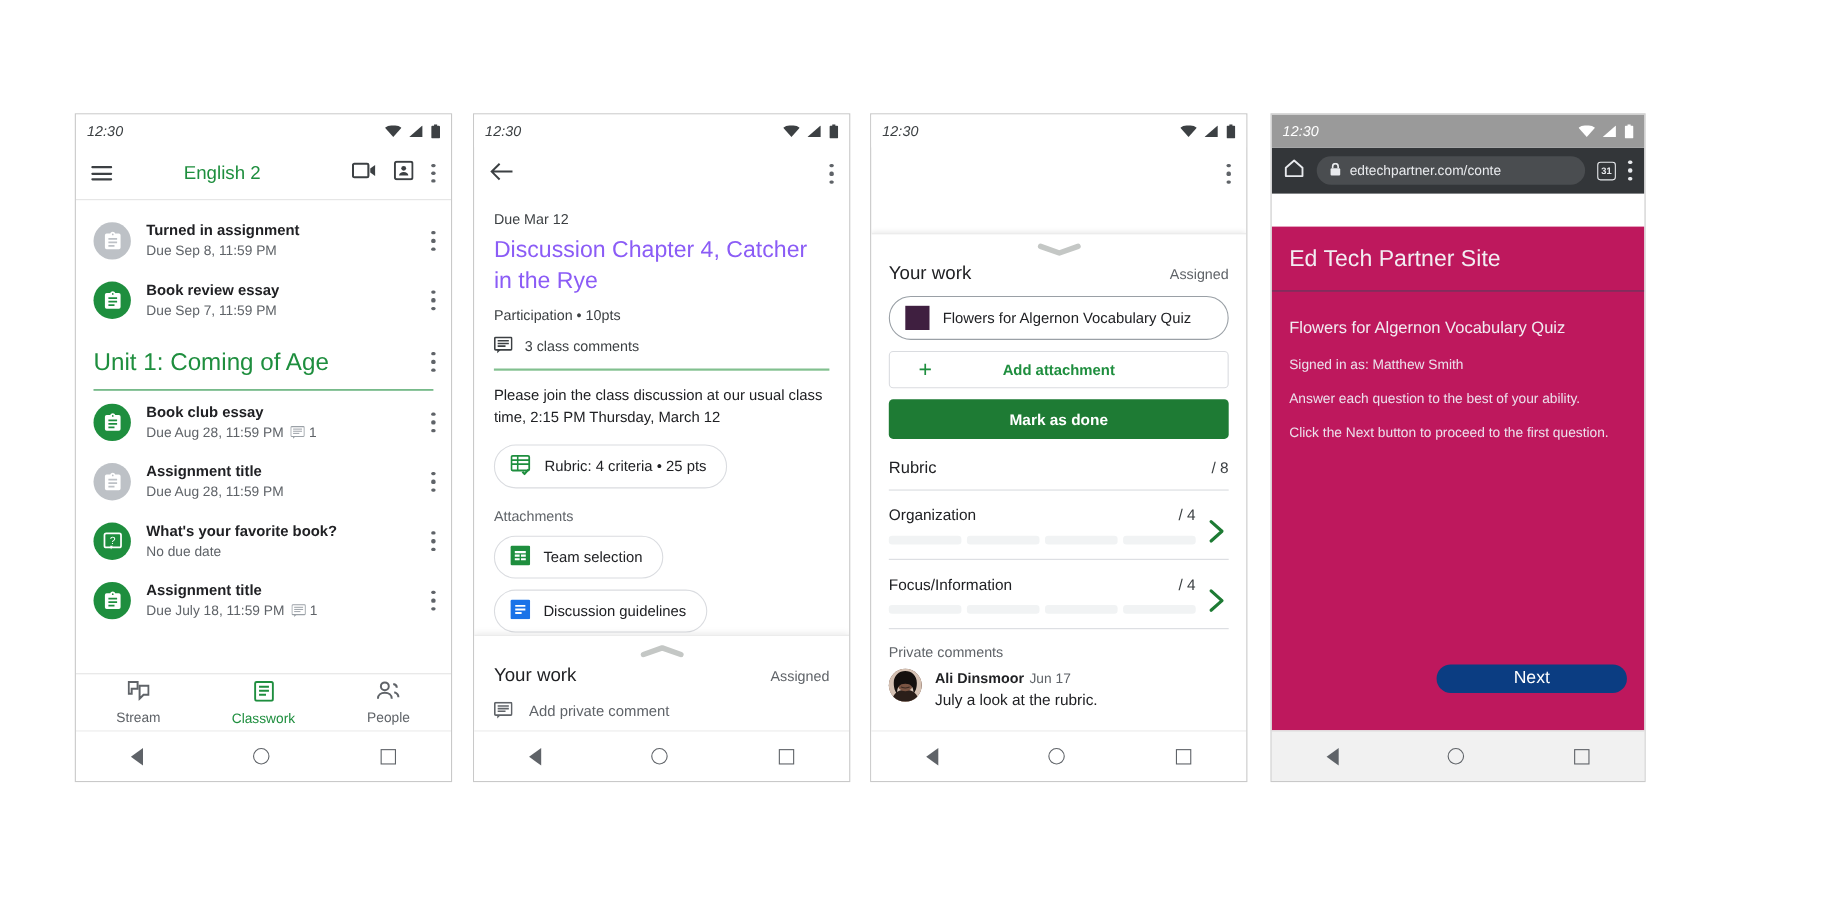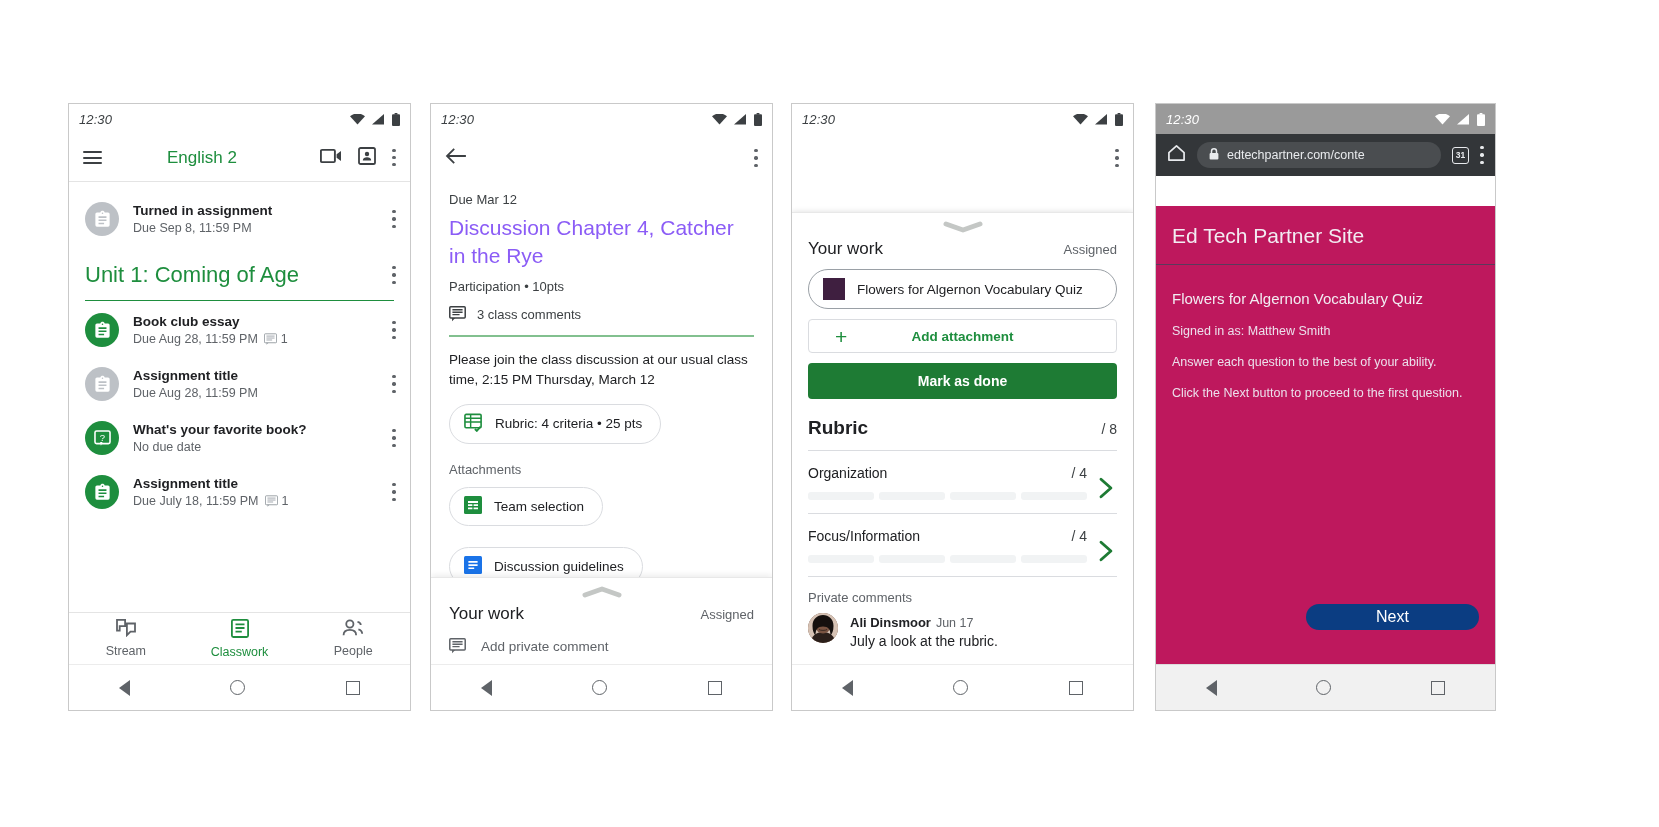--- a/index.html
+++ b/index.html
@@ -139,21 +139,21 @@
     height: 34px; margin-top: 10px; font-size: 13.5px; color: #1e8e3e; font-weight: bold;
     position: relative;
   }
   .btn-outline .plus { position: absolute; left: 26px; font-size: 21px; color: #1e8e3e; font-weight: 400; line-height: 1;}
   .btn-solid {
     display: flex; align-items: center; justify-content: center;
     background: #1e7b34; color: #fff; border-radius: 4px; height: 36px;
     margin-top: 10px; font-size: 14px; font-weight: bold;
   }
   .rubric-head { display: flex; align-items: baseline; margin-top: 18px; }
-  .rubric-title { font-size: 19px; color: #202124; font-weight: bold; }
+  .rubric-title { font-size: 15px; color: #202124; }
   .rubric-score { margin-left: auto; font-size: 14px; color: #3c4043; }
   .hr { height: 1px; background: #dadce0; margin-top: 11px; }
   .crit { position: relative; padding-top: 14px; }
   .crit-top { display: flex; align-items: baseline; padding-right: 30px;}
   .crit-name { font-size: 14px; color: #202124; }
   .crit-score { margin-left: auto; font-size: 14px; color: #3c4043; }
   .crit-bars { display: flex; gap: 5px; margin-top: 11px; padding-right: 30px;}
   .crit-bars i { flex: 1 1 0; height: 8px; background: #f1f3f4; border-radius: 3px; display: block;}
   .chev { position: absolute; right: 2px; top: 26px; }
   .privcmt-label { font-size: 13px; color: #5f6368; margin-top: 13px; }
@@ -262,20 +262,38 @@
             <span class="row-sub">
                 <span>Due Sep 8, 11:59 PM</span>
               </span>
           </span>
           <span class="kebab">
               <i></i>
               <i></i>
               <i></i>
             </span>
         </div>
+        <div class="row">
+          <span class="badge green">
+              <svg width="19" height="19" viewBox="0 0 24 24">
+                <path d="M19 3h-4.18C14.4 1.84 13.3 1 12 1s-2.4.84-2.82 2H5a2 2 0 0 0-2 2v14a2 2 0 0 0 2 2h14a2 2 0 0 0 2-2V5a2 2 0 0 0-2-2Zm-7 0a1 1 0 1 1 0 2 1 1 0 0 1 0-2ZM7 8h10v2H7V8Zm0 4h10v2H7v-2Zm0 4h7v2H7v-2Z" fill="#fff"></path>
+              </svg>
+            </span>
+          <span class="row-text">
+            <span class="row-title">Book review essay</span>
+            <span class="row-sub">
+                <span>Due Sep 7, 11:59 PM</span>
+              </span>
+          </span>
+          <span class="kebab">
+              <i></i>
+              <i></i>
+              <i></i>
+            </span>
+        </div>
       </div>
 
       <div class="unit-head">
         <span class="unit-title">Unit 1: Coming of Age</span>
         <span class="kebab" style="margin-left:auto">
             <i></i>
             <i></i>
             <i></i>
           </span>
       </div>
@@ -472,21 +490,21 @@
         <div class="attach-label">Attachments</div>
 
         <div class="chip" style="margin-top:10px">
           <span><svg width="18" height="18" viewBox="0 0 18 18">
                 <rect width="18" height="18" rx="1.5" fill="#1e8e3e"></rect>
                 <path d="M4 5h10v1.9H4zM4 8.2h4.4v1.9H4zM9.6 8.2H14v1.9H9.6zM4 11.4h4.4v1.9H4zM9.6 11.4H14v1.9H9.6z" fill="#fff"></path>
               </svg></span>
           <span>Team selection</span>
         </div>
 
-        <div class="chip" style="margin-top:21px">
+        <div class="chip" style="margin-top:10px">
           <span><svg width="18" height="18" viewBox="0 0 18 18">
                 <rect width="18" height="18" rx="1.5" fill="#1a73e8"></rect>
                 <path d="M4.4 5h9.2v1.7H4.4zM4.4 8.2h9.2v1.7H4.4zM4.4 11.4h5.8v1.7H4.4z" fill="#fff"></path>
               </svg></span>
           <span>Discussion guidelines</span>
         </div>
       </div>
 
       <div class="sheet">
         <div class="grabber">

